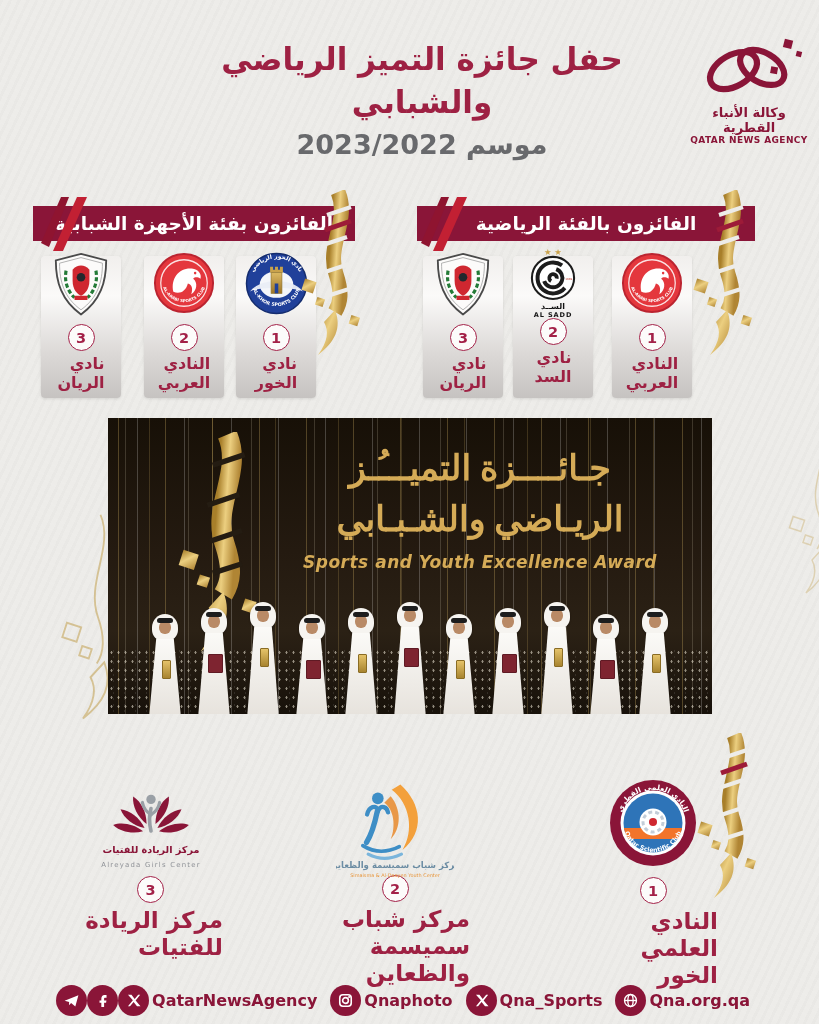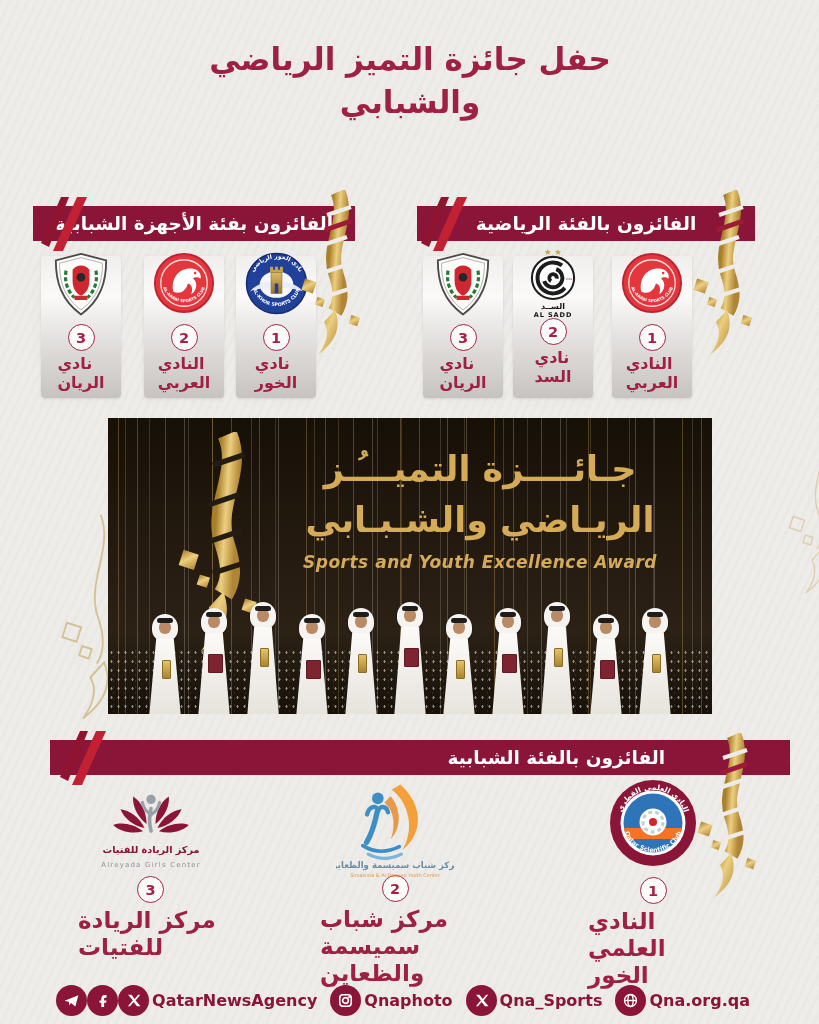--- a/index.html
+++ b/index.html
@@ -6,55 +6,55 @@
   .poster{position:relative;width:819px;height:1024px;margin:0 auto;overflow:hidden;
     font-family:"DejaVu Sans",sans-serif;
     background:
       repeating-linear-gradient(115deg, rgba(0,0,0,.015) 0 3px, transparent 3px 8px),
       repeating-linear-gradient(25deg, rgba(255,255,255,.03) 0 2px, transparent 2px 6px),
       #edece9;}
   
   .qna-logo{position:absolute;top:38px;right:6px;width:128px;text-align:center;}
   .qna-ar{font-size:13px;font-weight:bold;color:#8a1538;margin-top:1px;direction:rtl;}
   .qna-en{font-size:9px;font-weight:bold;color:#8a1538;letter-spacing:.4px;}
-  .title-block{position:absolute;top:38px;left:150px;width:520px;text-align:center;direction:rtl;}
+  .title-block{position:absolute;top:38px;left:162px;width:520px;text-align:center;direction:rtl;}
   .title-l{font-size:31px;font-weight:bold;color:#9e2143;line-height:1.4;}
   .season{font-size:27px;font-weight:bold;color:#68696c;margin-top:4px;direction:rtl;}
   
   .banner{position:absolute;height:35px;background:#8a1538;color:#fff;display:flex;align-items:center;
     justify-content:center;font-weight:bold;font-size:18.5px;direction:rtl;z-index:3;}
   .banner.sports{top:206px;left:417px;width:338px;}
   .banner.apparatus{top:206px;left:33px;width:322px;}
   .banner.youth{top:740px;left:50px;width:740px;justify-content:flex-start;padding-right:125px;box-sizing:border-box;}
   .ribbon{position:absolute;top:-9px;width:52px;height:54px;z-index:4;pointer-events:none;}
   .twist{position:absolute;z-index:4;pointer-events:none;}
   .twist-o{position:absolute;z-index:1;pointer-events:none;}
   
   .card{position:absolute;top:256px;width:80px;height:142px;border-radius:4px;z-index:3;
     background:linear-gradient(180deg,#f1efed 0%,#fbfaf9 28%,#dcd9d7 68%,#c6c3c1 100%);
     box-shadow:0 1px 3px rgba(0,0,0,.10);display:flex;flex-direction:column;align-items:center;}
   .clogo{height:72px;display:flex;align-items:flex-start;justify-content:center;margin-top:-4px;}
   .rank{width:25px;height:25px;border:1.7px solid #a32148;border-radius:50%;color:#a32148;background:#fcfbfa;
     font-weight:bold;font-size:14.5px;display:flex;align-items:center;justify-content:center;flex:0 0 auto;}
-  .club-name{margin-top:4px;text-align:left;color:#9e2143;font-weight:bold;font-size:16px;line-height:1.18;direction:rtl;}
+  .club-name{margin-top:4px;text-align:right;color:#9e2143;font-weight:bold;font-size:16px;line-height:1.18;direction:rtl;}
   
   .photo{position:absolute;left:108px;top:418px;width:604px;height:296px;overflow:hidden;z-index:2;
     background:linear-gradient(180deg,#171007 0%,#241a10 45%,#2b2115 72%,#17110a 100%);}
   .streak1,.streak2{position:absolute;inset:0;}
   .streak1{opacity:.55;background-image:repeating-linear-gradient(90deg, transparent 0 10px,
     rgba(216,183,104,.55) 10px 11px, transparent 11px 29px, rgba(255,255,255,.38) 29px 30px, transparent 30px 47px);}
   .streak2{opacity:.5;background-image:repeating-linear-gradient(90deg, transparent 0 17px,
     rgba(255,244,214,.33) 17px 18px, transparent 18px 41px, rgba(216,183,104,.4) 41px 42px, transparent 42px 63px);}
   .sparkles{position:absolute;left:0;right:0;bottom:0;height:66px;opacity:.55;
     background-image:radial-gradient(rgba(255,248,230,.95) 0 .8px, transparent 1.3px),
                      radial-gradient(rgba(255,255,255,.65) 0 .7px, transparent 1px);
     background-size:7px 9px,11px 6px;}
   .photo-twist{position:absolute;left:66px;top:14px;}
   .photo-title{position:absolute;top:26px;left:158px;right:18px;text-align:center;color:#d5ab57;direction:rtl;}
-  .pt-l{font-size:35px;font-weight:bold;line-height:1.45;}
+  .pt-l{font-size:35px;font-weight:bold;line-height:1.45;font-family:Liberation Serif, serif;}
   .pt-sub{font-size:17px;font-weight:bold;letter-spacing:.5px;direction:ltr;margin-top:6px;font-style:italic;}
   .people{position:absolute;left:0;right:0;bottom:0;height:114px;display:flex;justify-content:center;
     align-items:flex-end;gap:7px;}
   .person{position:relative;width:42px;flex:0 0 auto;}
   .gh{position:absolute;top:0;left:8px;width:26px;height:27px;background:#f6f4f0;border-radius:50% 50% 42% 42%;
     box-shadow:0 1px 2px rgba(0,0,0,.3);}
   .fc{position:absolute;top:7px;left:15px;width:12px;height:13px;background:#b98a66;border-radius:46%;}
   .ag{position:absolute;top:3.5px;left:13px;width:16px;height:5px;background:#1d1d1d;border-radius:3px;}
   .bd{position:absolute;left:4px;right:4px;top:25px;bottom:0;background:linear-gradient(180deg,#fbfaf7,#e7e3dd);
     clip-path:polygon(24% 0,76% 0,96% 100%,4% 100%);border-radius:6px 6px 2px 2px;}
@@ -217,23 +217,39 @@
     <path d="M55 28 C50 25 47.5 21 46.5 16" fill="none" stroke="#9aa0a6" stroke-width="3.2" stroke-linecap="round"></path>
     <path d="M55 28 C60 25 62.5 21 63.5 16" fill="none" stroke="#9aa0a6" stroke-width="3.2" stroke-linecap="round"></path>
     <text x="55" y="66" text-anchor="middle" font-size="9.5" font-weight="bold" fill="#8a1538">مركز الريادة للفتيات</text>
     <text x="55" y="79" text-anchor="middle" font-size="6.8" fill="#8f9297" letter-spacing="1.2">Alreyada Girls Center</text>
   </symbol>
 </defs>
 </svg>
 
 <div class="poster">
 
+  <div class="qna-logo">
+    <svg viewBox="0 0 150 80" width="122" height="62">
+      <g fill="none" stroke="#8a1538" stroke-width="8">
+        <ellipse cx="55" cy="42" rx="33" ry="20" transform="rotate(-30 55 42)"></ellipse>
+        <ellipse cx="92" cy="38" rx="31" ry="19" transform="rotate(30 92 38)"></ellipse>
+      </g>
+      <g fill="#8a1538">
+        <rect x="120" y="2" width="11" height="11" transform="rotate(14 125 7)"></rect>
+        <rect x="136" y="17" width="7" height="7" transform="rotate(14 139 20)"></rect>
+        <rect x="103" y="37" width="9" height="9" transform="rotate(10 107 41)"></rect>
+      </g>
+    </svg>
+    <div class="qna-ar">وكالة الأنباء القطرية</div>
+    <div class="qna-en">QATAR NEWS AGENCY</div>
+  </div>
 
   <div class="title-block">
     <div class="title-l">حفل جائزة التميز الرياضي والشبابي</div>
+    <div class="season">موسم 2023/2022</div>
   </div>
 
   <svg class="twist-o" style="left:58px;top:512px;opacity:.55" width="90" height="238" viewBox="0 0 72 190">
       <use href="#sym-twist-outline" xlink:href="#sym-twist-outline"></use>
     </svg>
   <svg class="twist-o" style="left:786px;top:428px;opacity:.35" width="72" height="190" viewBox="0 0 72 190">
       <use href="#sym-twist-outline" xlink:href="#sym-twist-outline"></use>
     </svg>
 
   <div class="banner sports">
@@ -415,26 +431,20 @@
         <div class="person" style="height: 106px;">
           <div class="gh"></div>
           <div class="fc"></div>
           <div class="ag"></div>
           <div class="bd"></div>
           <div class="aw t"></div>
         </div>
       </div>
   </div>
 
-  <div class="banner youth">
-    <svg class="ribbon" style="left:8px" viewBox="0 0 52 54">
-        <use href="#sym-ribbon" xlink:href="#sym-ribbon"></use>
-      </svg>
-    <span>الفائزون بالفئة الشبابية</span>
-  </div>
   <svg class="twist" style="left:694px;top:733px" width="72" height="190" viewBox="0 0 72 190">
       <use href="#sym-twist" xlink:href="#sym-twist"></use>
     </svg>
 
   <div class="winner-b" style="left:588px;top:778px;width:130px">
     <svg width="90" height="90" viewBox="0 0 90 90">
         <use href="#sym-qsc" xlink:href="#sym-qsc"></use>
       </svg>
     <div class="rank">1</div>
     <div class="club-name">

